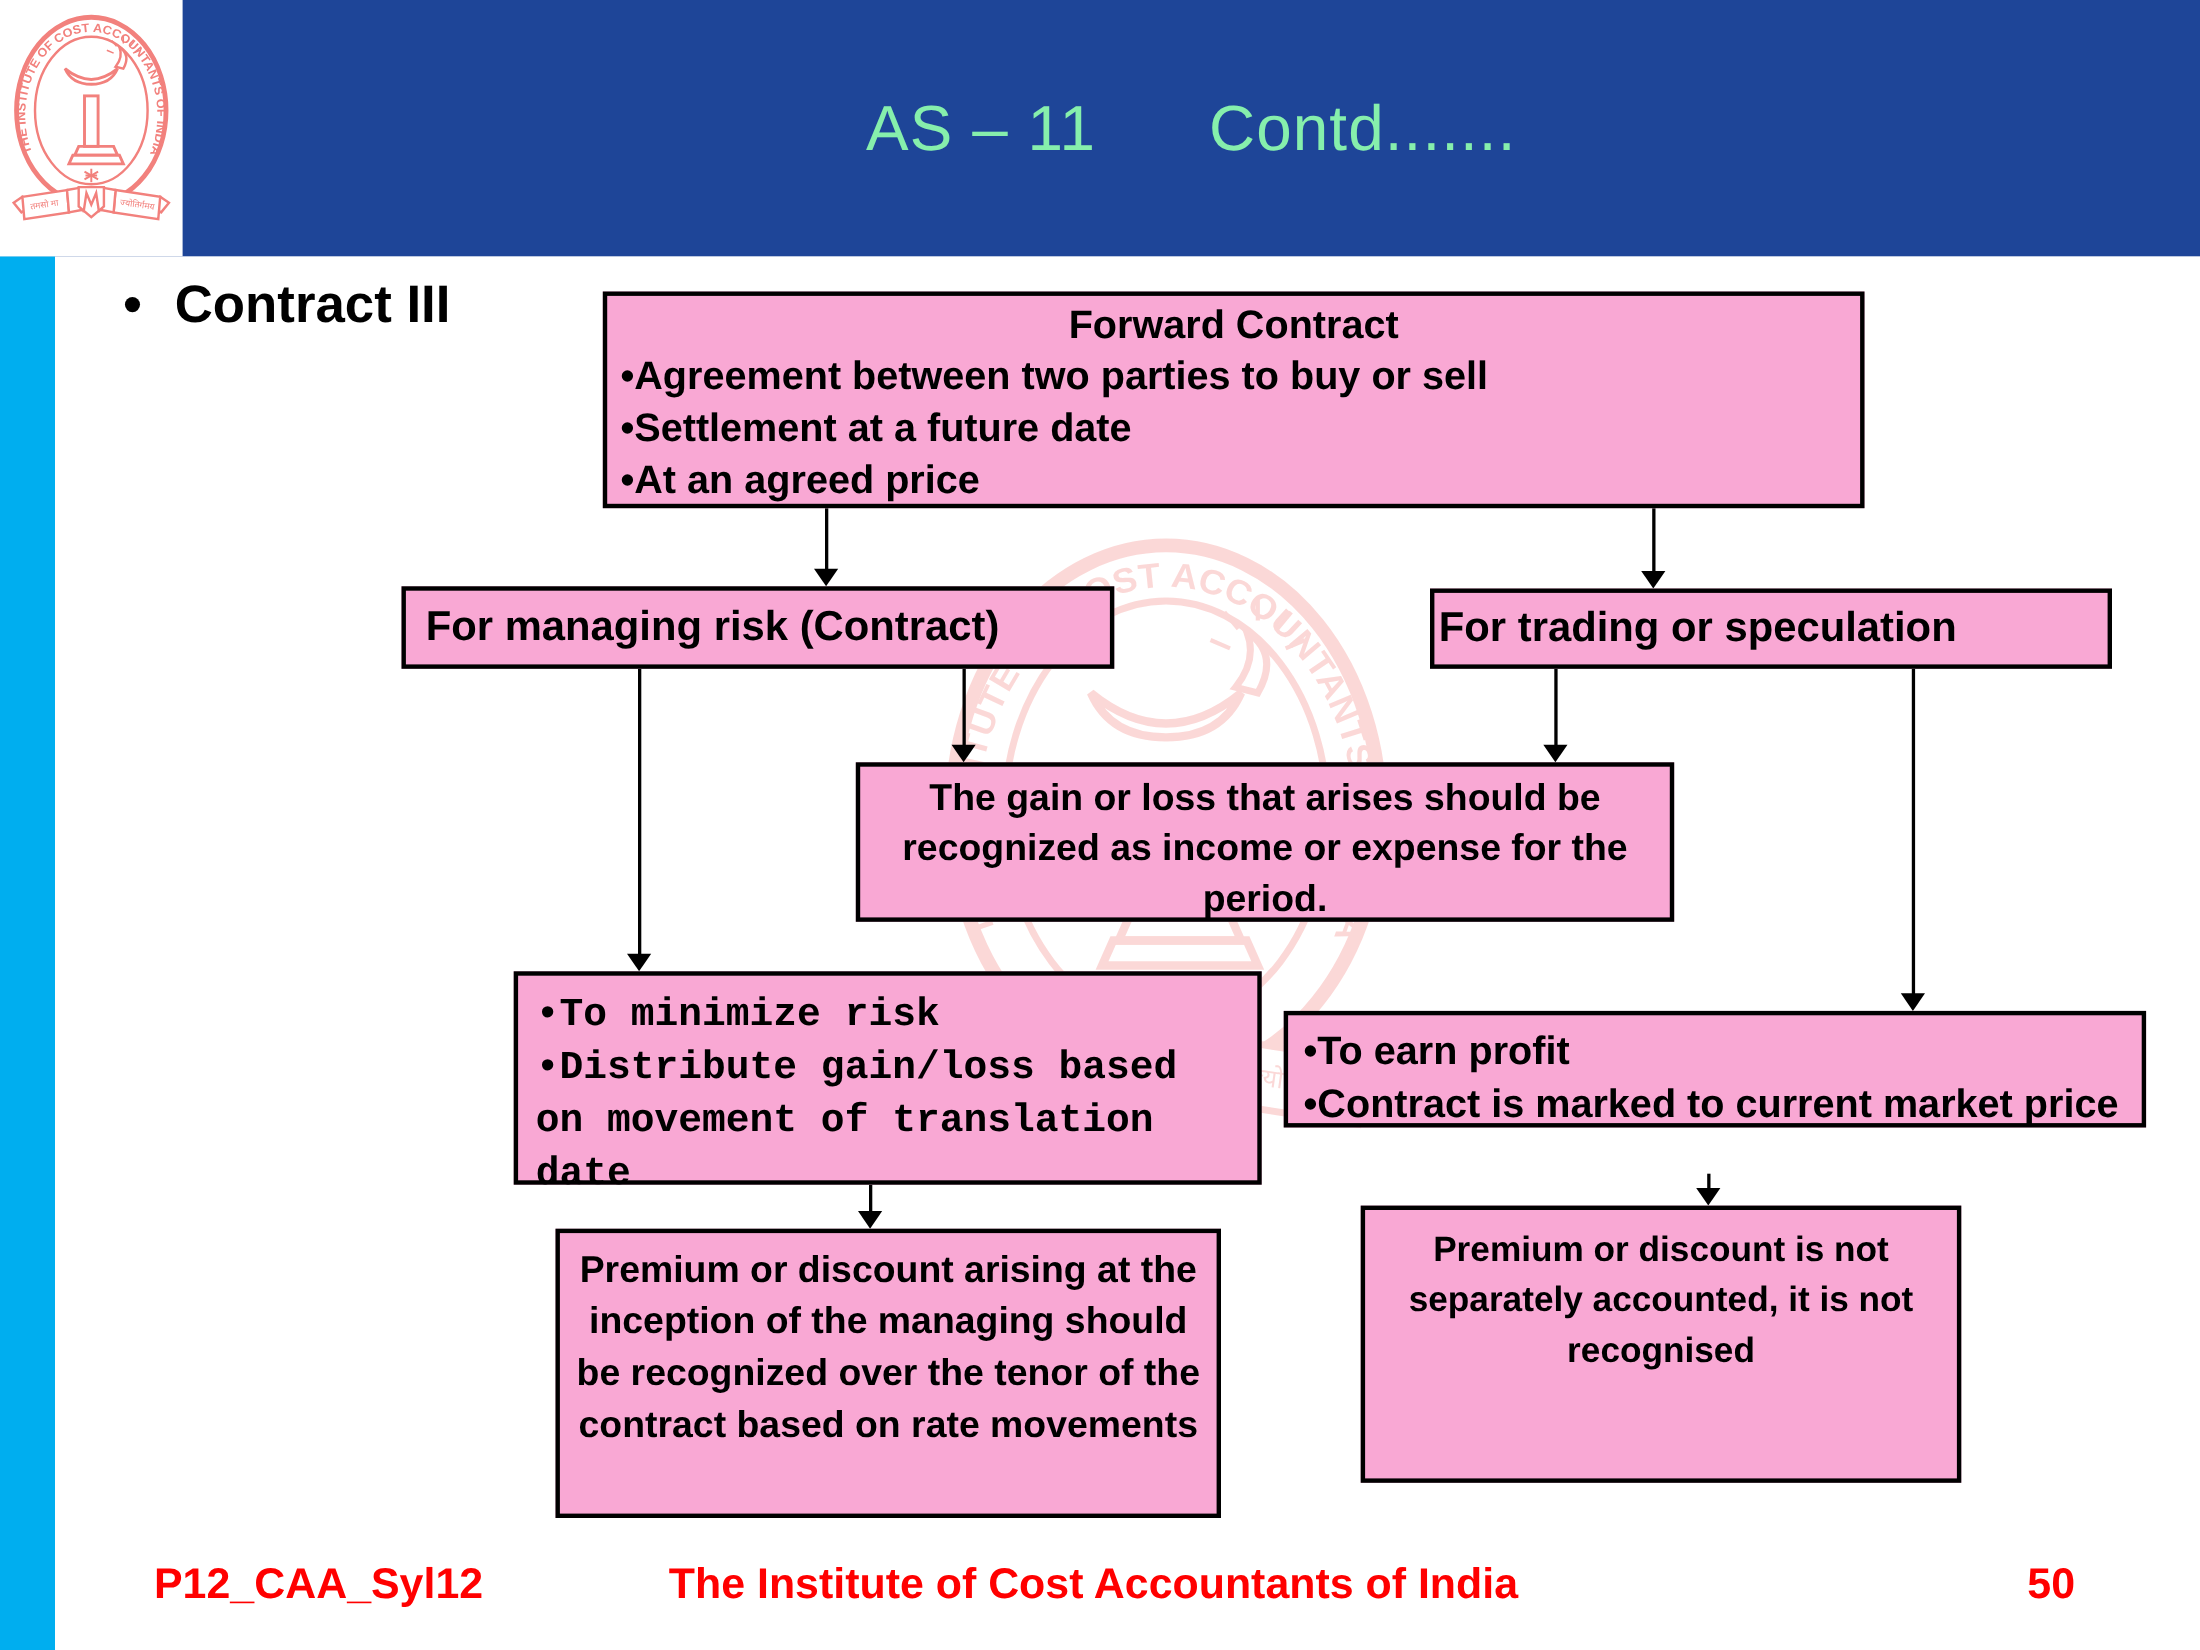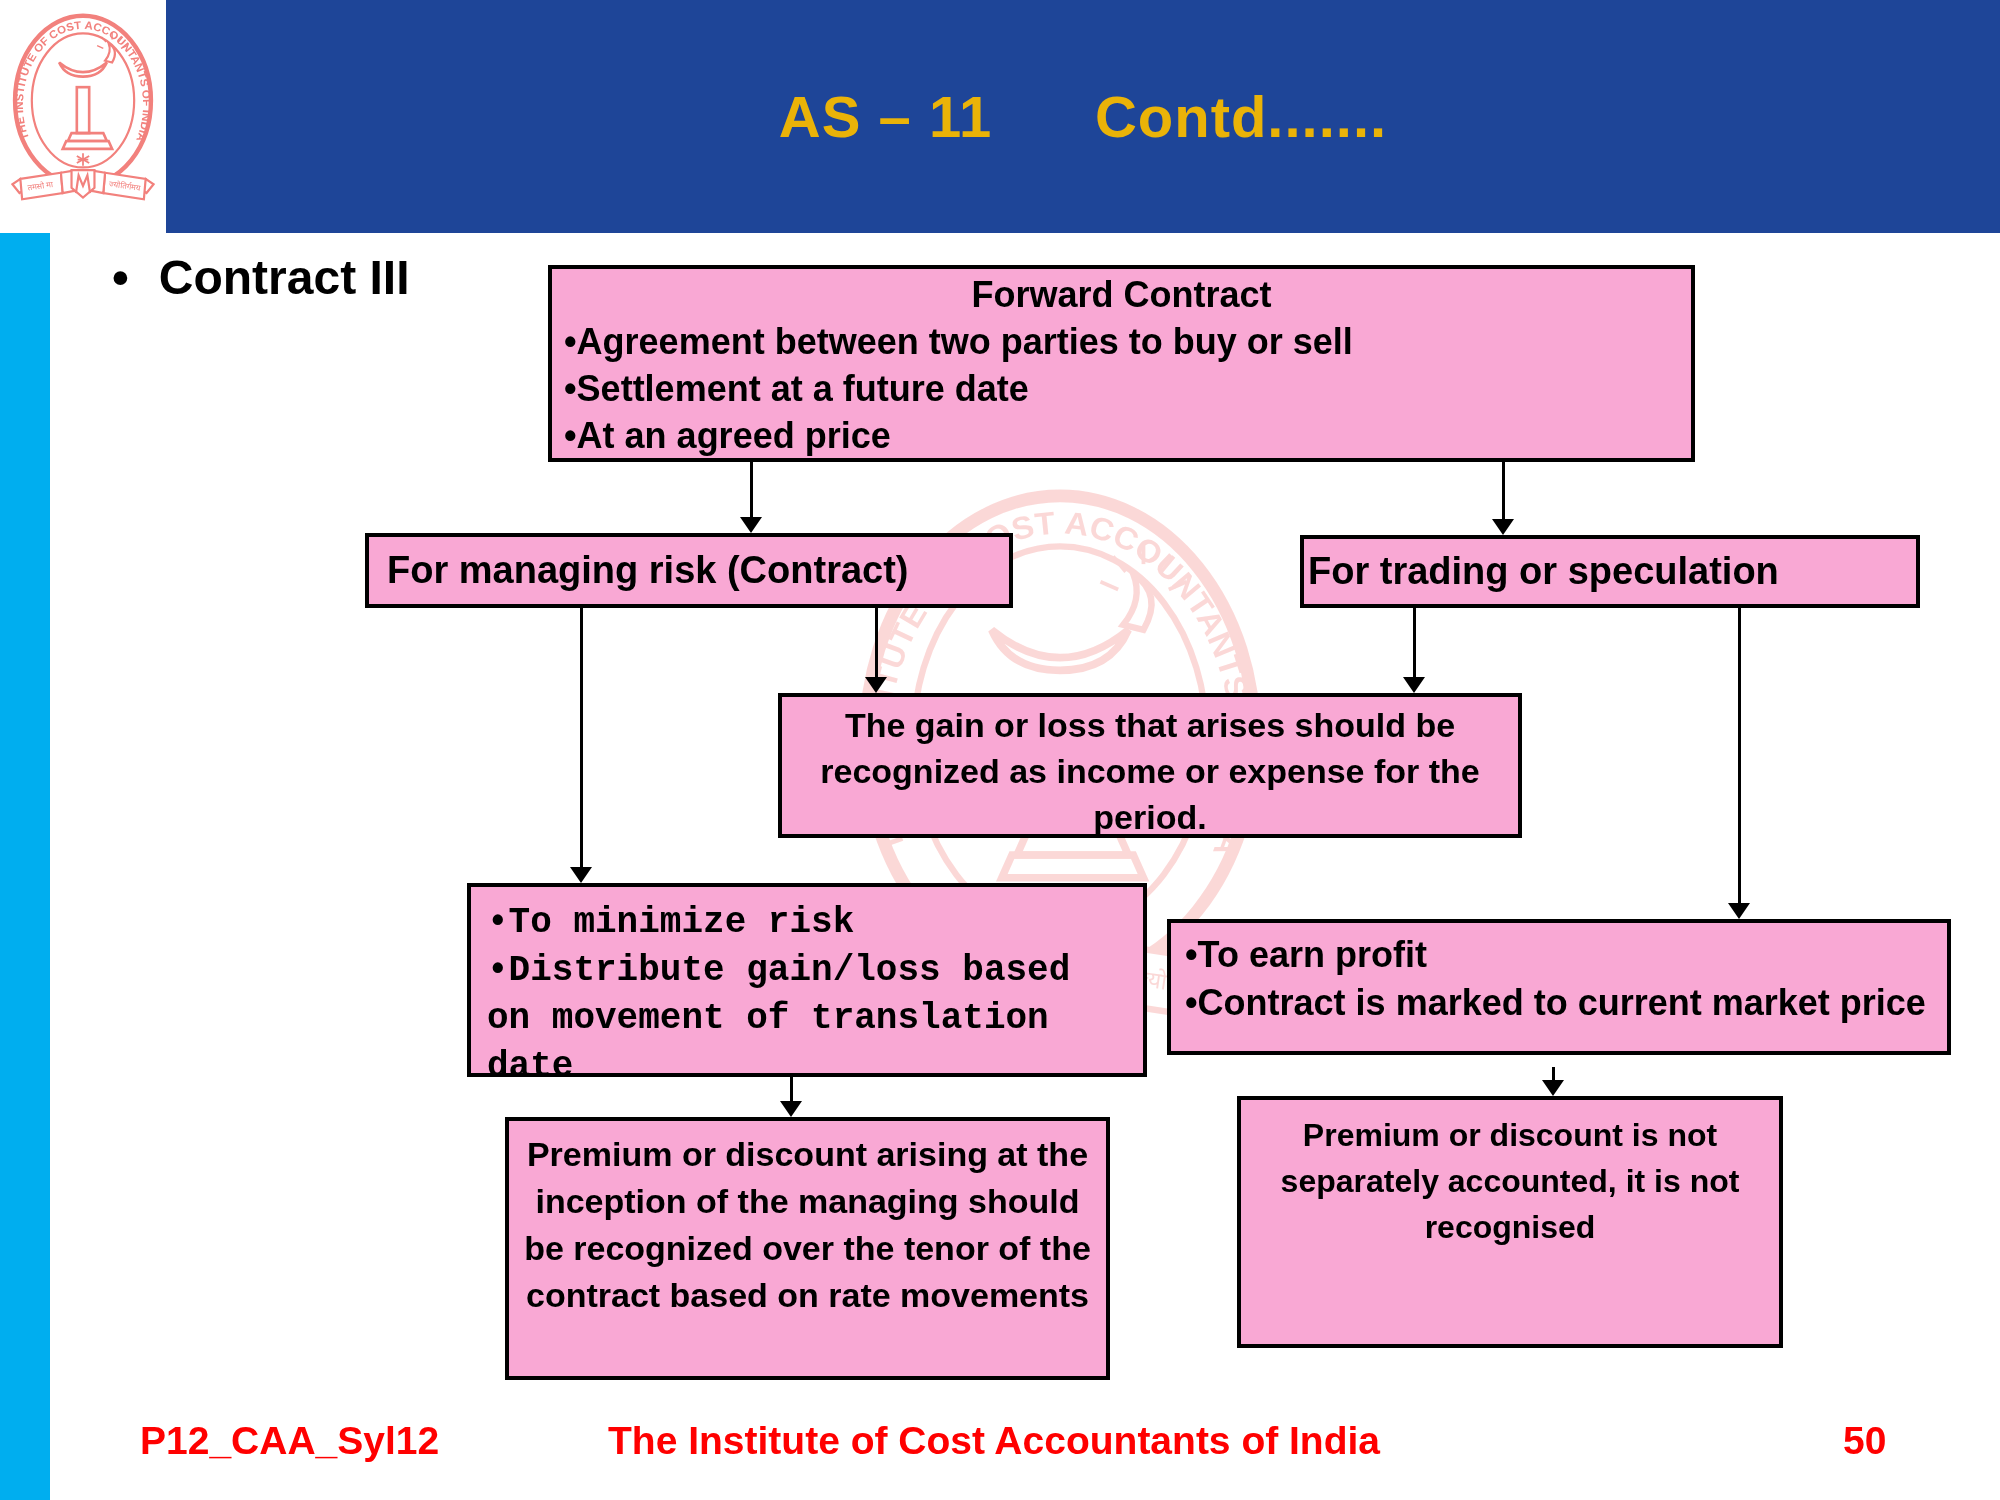--- a/index.html
+++ b/index.html
@@ -4,21 +4,21 @@
 <style>
   * { margin:0; padding:0; box-sizing:border-box; }
   html,body { background:#ffffff; }
   body { font-family:"Liberation Sans", sans-serif; }
   .slide { position:relative; width:2000px; height:1500px; background:#ffffff; overflow:hidden; }
 
   
   .header { position:absolute; left:0; top:0; width:2000px; height:233px; background:#1e4598; z-index:3; }
   .title { position:absolute; left:166px; top:0; width:1834px; height:233px;
            display:flex; align-items:center; justify-content:center;
-           color:#eab308; font-size:58px; font-weight:bold; white-space:pre; letter-spacing:1px; }
+           color:#86efac; font-size:58px; font-weight:normal; white-space:pre; letter-spacing:1px; }
 
   
   .logo-corner { position:absolute; left:0; top:0; width:166px; height:233px; background:#ffffff; z-index:4; }
   .corner-logo { position:absolute; left:8px; top:4px; width:150px; height:214px; }
 
   
   .leftbar { position:absolute; left:0; top:233px; width:50px; height:1267px; background:#00aeef; z-index:3; }
 
   
   .watermark { position:absolute; left:845px; top:478px; width:430px; height:582px; opacity:0.30; z-index:0; }
@@ -28,21 +28,21 @@
                  font-size:48px; font-weight:bold; color:#000; }
 
   
   .box { position:absolute; background:#f9a8d4; border:4px solid #000; color:#000; font-weight:bold; z-index:2; }
   .fc-box     { left:548px;  top:265px;  width:1147px; height:197px; font-size:36px; line-height:47px; padding:2px 12px; }
   .fc-title   { text-align:center; }
   .hedge-box  { left:365px;  top:533px;  width:648px;  height:75px;  font-size:38px; display:flex; align-items:center; padding-left:18px; }
   .trade-box  { left:1300px; top:535px;  width:620px;  height:73px;  font-size:38px; display:flex; align-items:center; padding-left:4px; }
   .gain-box   { left:778px;  top:693px;  width:744px;  height:145px; font-size:34px; line-height:46px; text-align:center; padding:5px 8px; }
   .mini-box   { left:467px;  top:883px;  width:680px;  height:194px; font-size:36px; line-height:48px; padding:12px 8px 0 16px;font-family:Liberation Mono, monospace; }
-  .earn-box   { left:1167px; top:919px;  width:784px;  height:136px; font-size:36px; line-height:48px; padding:8px 0 0 14px; overflow:visible; }
+  .earn-box   { left:1167px; top:919px;  width:784px;  height:106px; font-size:36px; line-height:48px; padding:8px 0 0 14px; overflow:visible; }
   .premL-box  { left:505px;  top:1117px; width:605px;  height:263px; font-size:34px; line-height:47px; text-align:center; padding:10px 8px; }
   .premR-box  { left:1237px; top:1096px; width:546px;  height:252px; font-size:32px; line-height:46px; text-align:center; padding:12px 8px 0; }
 
   
   .vline { position:absolute; width:3px; background:#000; z-index:1; }
   .ahead { position:absolute; width:0; height:0; border-left:11px solid transparent;
            border-right:11px solid transparent; border-top:16px solid #000; z-index:1; }
 
   
   .footer-item { position:absolute; top:1419px; color:#ff0000; font-weight:bold; font-size:39px; z-index:2; white-space:nowrap; }

